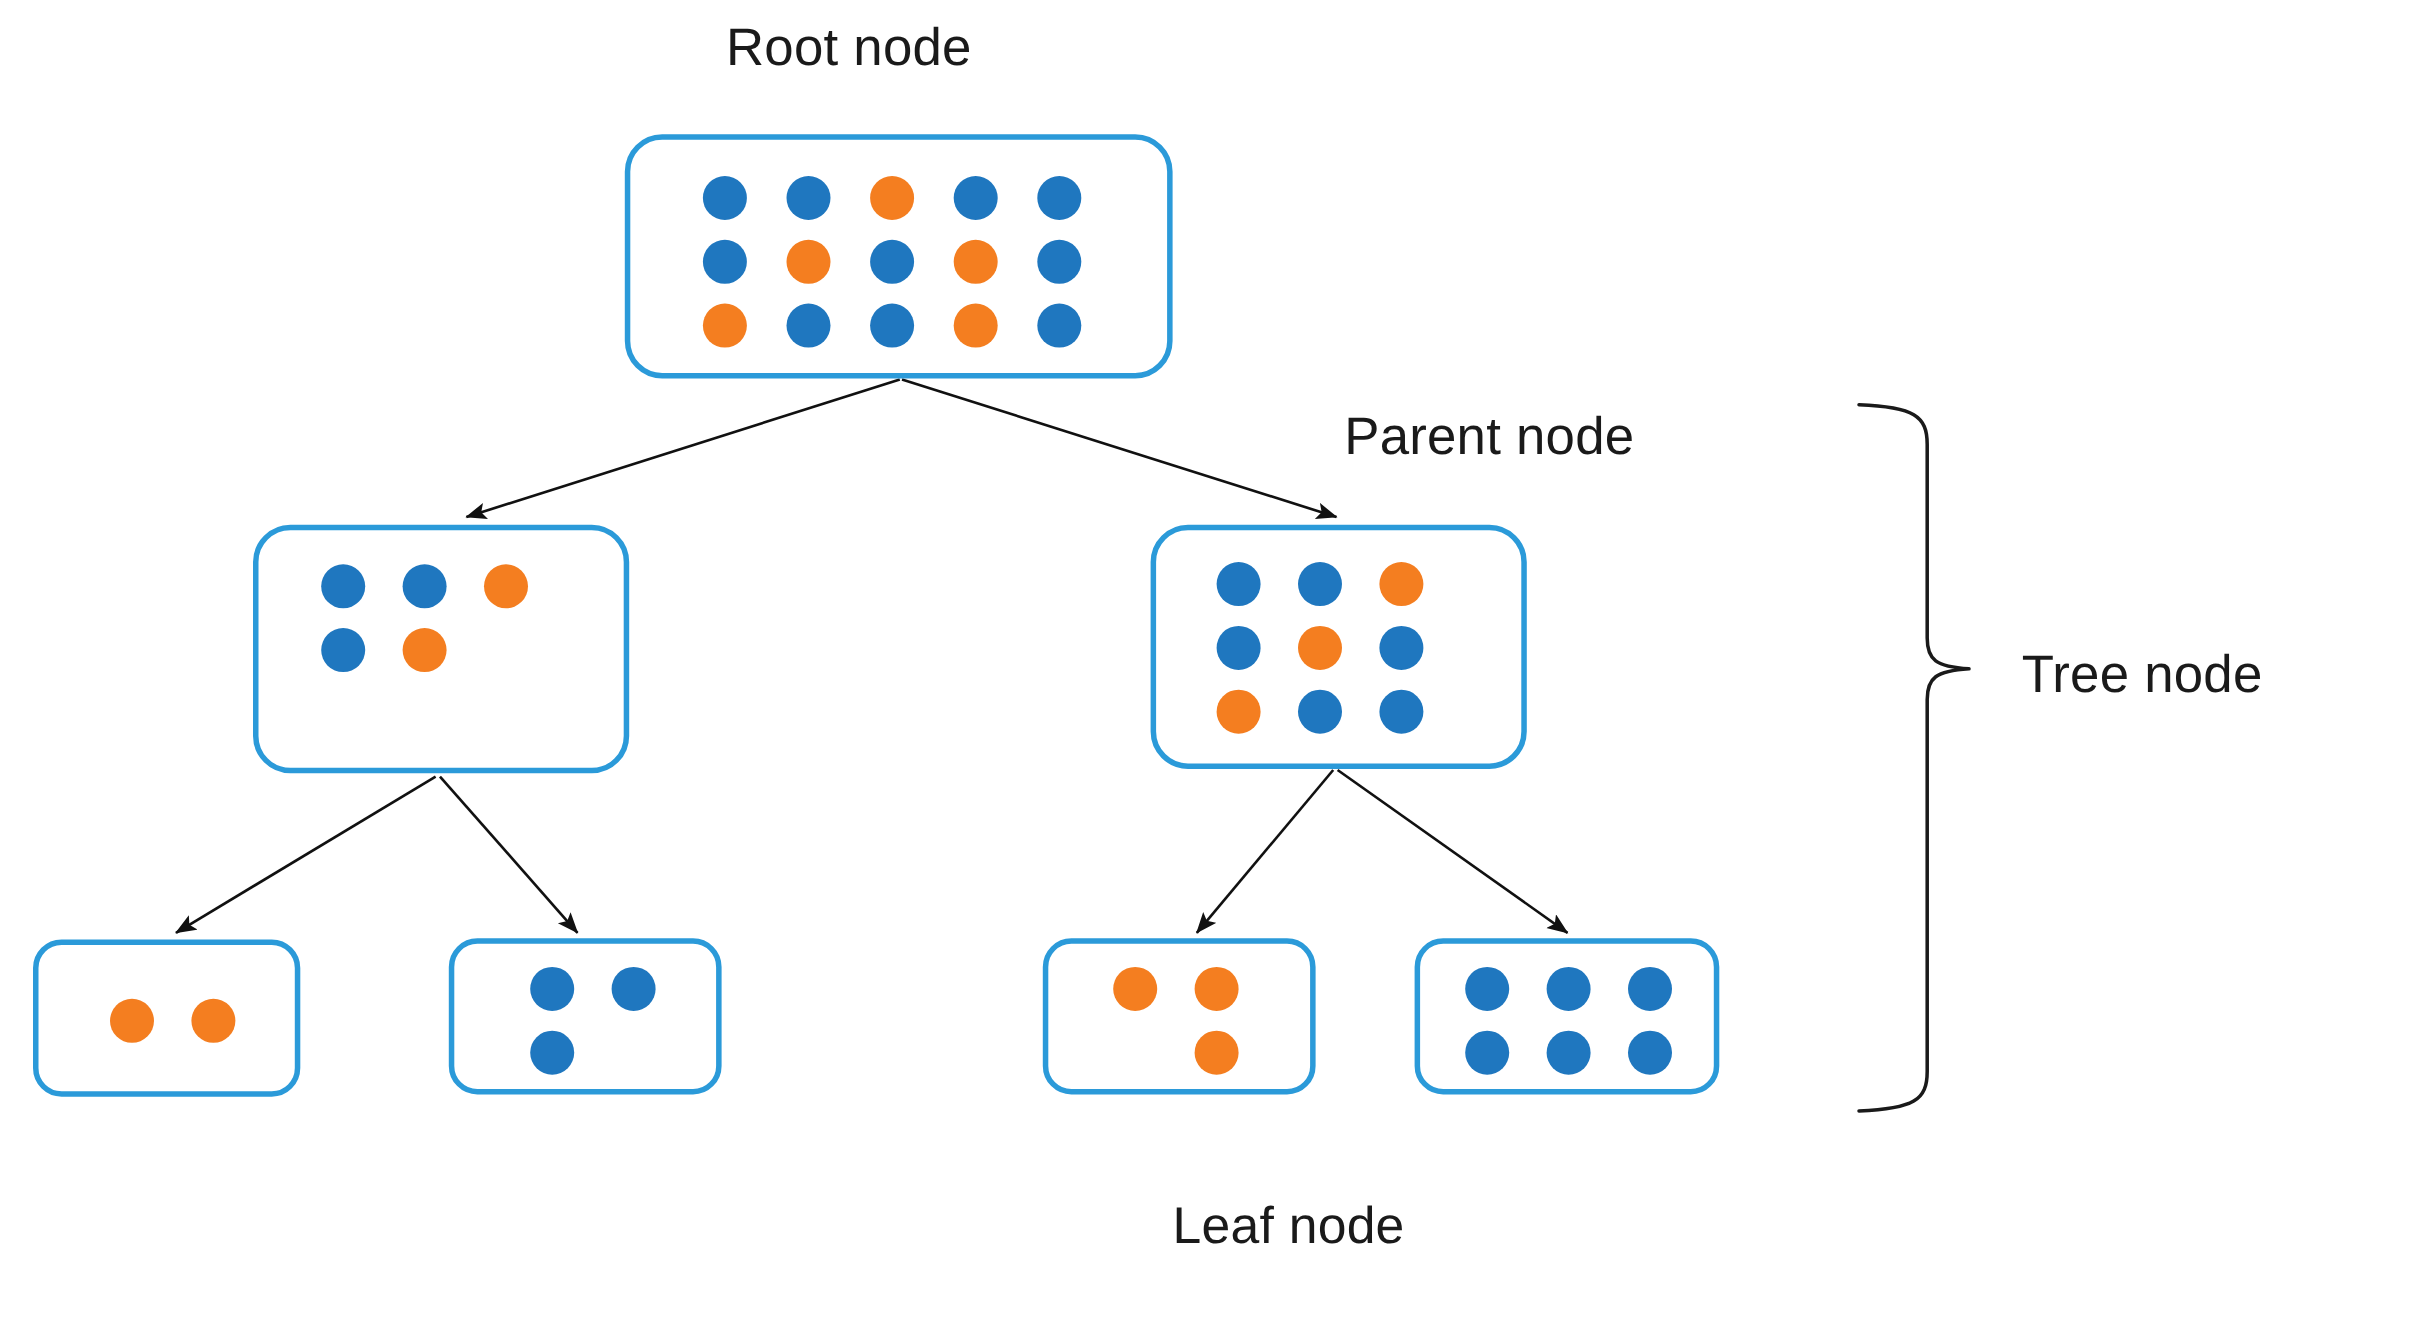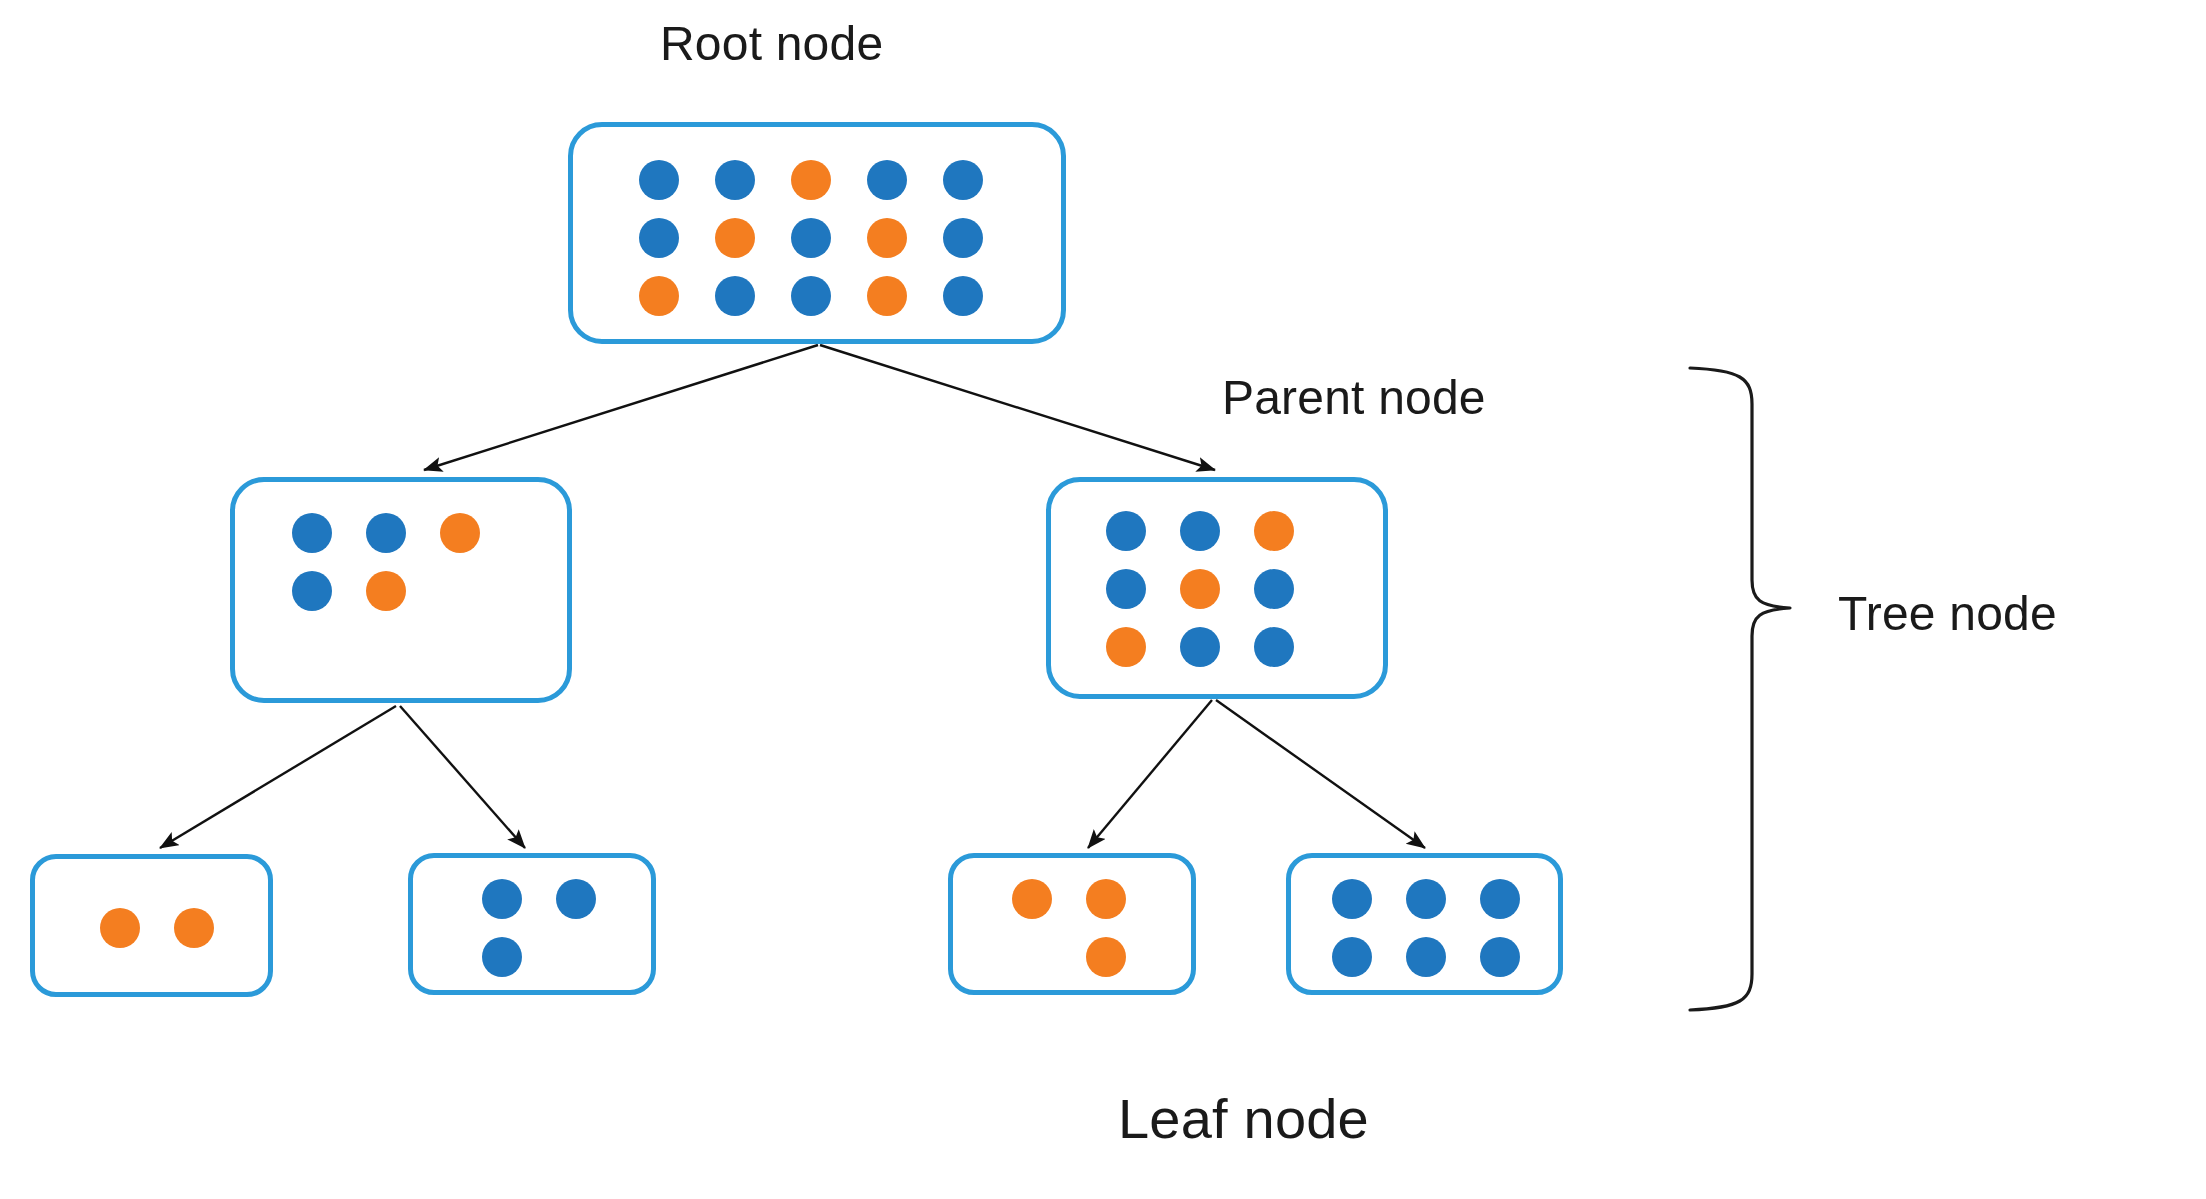--- a/index.html
+++ b/index.html
@@ -97,21 +97,21 @@
              C 1752 600, 1760 606, 1790 608
              C 1760 610, 1752 616, 1752 636
              L 1752 974
              C 1752 1000, 1740 1008, 1690 1010" fill="none" stroke="#1a1a1a" stroke-width="3.2" stroke-linecap="round" stroke-linejoin="round"></path>
   </svg>
 
   <div class="label" style="left:1222px; top:370px; font-size:48px;">Parent node</div>
 
   <div class="label" style="left:660px; top:16px; font-size:48px;">Root node</div>
 
-  <div class="label" style="left:1118px; top:1086px; font-size:56px;">Leaf node</div>
+  <div class="label" style="left:1066px; top:1086px; font-size:47px;">Leaf node</div>
 
   <div class="label" style="left:1838px; top:586px; font-size:48px;">Tree node</div>
 
   <div class="node-box" style="left:568px; top:122px; width:498px; height:222px;">
     <div class="dot-grid" style="left:48px; top:24px; grid-template-columns:repeat(5, 76px); grid-template-rows:repeat(3, 58px);">
       <div class="dot-cell">
           <span class="dot blue" style="width:40px;height:40px;"></span>
         </div>
       <div class="dot-cell">
           <span class="dot blue" style="width:40px;height:40px;"></span>

